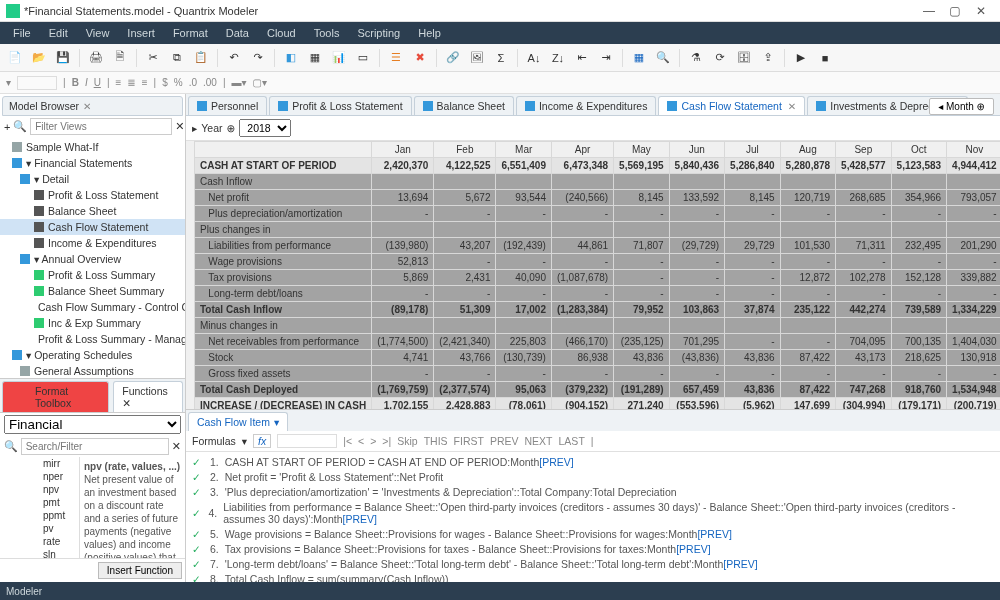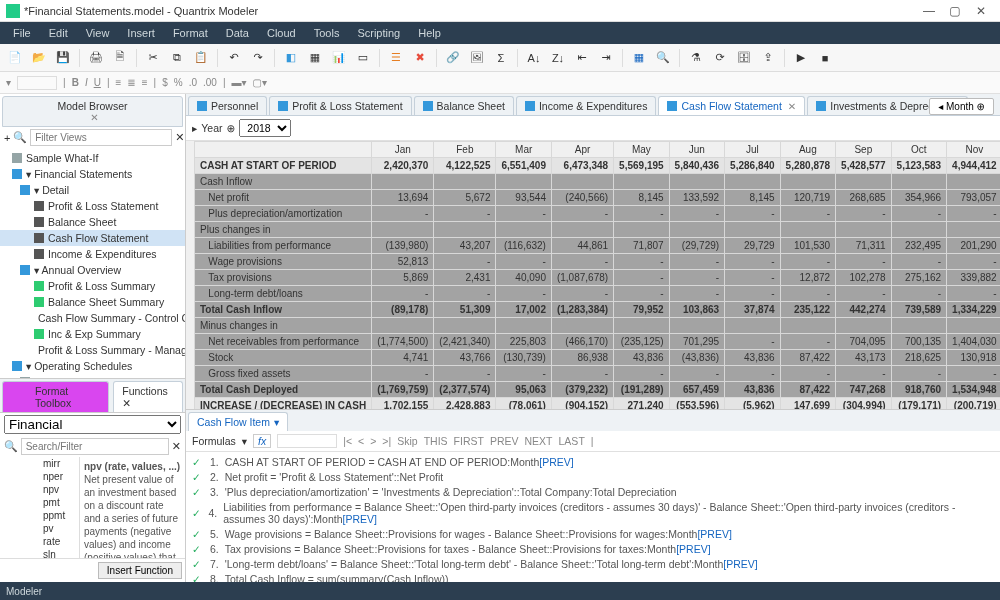--- a/index.html
+++ b/index.html
@@ -9,36 +9,36 @@
 .titlebar .spacer { flex: 1; }
 .winbtn { width: 26px; text-align: center; font-size: 12px; color: #555; cursor: pointer; }
 .menubar { background: #2c3e50; height: 22px; display: flex; align-items: center; padding: 0 4px; color: #cfd8dc; }
 .menubar .menu { padding: 0 9px; font-size: 11px; cursor: pointer; }
 .toolbar { background: #f7f7f7; height: 28px; display: flex; align-items: center; padding: 0 4px; border-bottom: 1px solid #ddd; gap: 2px; }
 .toolbar .tbtn { width: 22px; height: 22px; display: flex; align-items: center; justify-content: center; border-radius: 2px; cursor: pointer; }
 .toolbar .sep { width: 1px; height: 18px; background: #ddd; margin: 0 3px; }
 .fmtbar { background: #fafafa; height: 22px; border-bottom: 1px solid #e0e0e0; display: flex; align-items: center; padding: 0 6px; gap: 6px; color: #888; font-size: 10px; }
 .main { display: flex; height: calc(600px - 22px - 22px - 28px - 22px - 18px); }
 .leftpanel { width: 186px; background: #fff; border-right: 1px solid #ccc; display: flex; flex-direction: column; }
-.panelhdr { background: #eef2f5; border: 1px solid #c5d0da; border-radius: 3px 3px 0 0; padding: 3px 6px; font-size: 10.5px; display: flex; align-items: center; margin: 2px 2px 0 2px; flex-direction: column; }
+.panelhdr { background: #eef2f5; border: 1px solid #c5d0da; border-radius: 3px 3px 0 0; padding: 3px 6px; font-size: 10.5px; display: flex; align-items: center; margin: 2px 2px 0 2px; }
 .panelhdr .x { margin-left: 4px; cursor: pointer; color: #888; font-size: 10px; }
 .filterrow { display: flex; align-items: center; padding: 2px 4px; gap: 3px; }
 .filterrow input { flex: 1; font-size: 10px; padding: 2px 4px; border: 1px solid #ccc; }
 .tree { flex: 1; overflow: auto; font-size: 10.5px; padding: 2px 0; }
 .treeitem { padding: 2px 4px 2px 12px; display: flex; align-items: center; gap: 4px; cursor: pointer; white-space: nowrap; }
 .treeitem.lvl1 { padding-left: 20px; }
 .treeitem.lvl2 { padding-left: 34px; }
 .treeitem.sel { background: #d0e3f5; }
 .cubeicon { width: 10px; height: 10px; background: #3498db; }
 .docicon  { width: 10px; height: 10px; background: #2ecc71; }
 .gridicon { width: 10px; height: 10px; background: #555; }
 .asicon   { width: 10px; height: 10px; background: #95a5a6; }
 .lefttabs { display: flex; background: #eef2f5; border-top: 1px solid #ccc; }
 .lefttab { padding: 3px 8px; font-size: 10.5px; border: 1px solid #c5d0da; border-bottom: none; background: #fff; margin: 2px 2px 0 2px; border-radius: 3px 3px 0 0; cursor: pointer; }
-.lefttab.inactive { background: #d946ef; padding-left: 32px; }
+.lefttab.inactive { background: #ef4444; padding-left: 32px; }
 .fnpanel { height: 170px; border-top: 1px solid #ccc; display: flex; flex-direction: column; }
 .fnbody { flex: 1; display: flex; overflow: hidden; font-size: 10px; }
 .fnlist { width: 40px; border-right: 1px solid #ddd; overflow: auto; margin-left: 40px; }
 .fnlist div { padding: 1px 3px; cursor: pointer; }
 .fnhelp { flex: 1; padding: 3px 4px; overflow: auto; color: #555; line-height: 1.3; }
 .fnftr { border-top: 1px solid #ddd; padding: 3px; text-align: right; }
 .fnbtn { font-size: 10px; padding: 2px 8px; border: 1px solid #bbb; background: #eee; cursor: pointer; }
 .rightarea { flex: 1; display: flex; flex-direction: column; overflow: hidden; }
 .doctabs { display: flex; background: #eef2f5; border-bottom: 1px solid #c5d0da; padding: 2px 2px 0 2px; gap: 2px; }
 .doctab { padding: 3px 8px; font-size: 10.5px; border: 1px solid #c5d0da; border-bottom: none; border-radius: 3px 3px 0 0; background: #eef2f5; display: flex; align-items: center; gap: 4px; cursor: pointer; white-space: nowrap; }
@@ -391,21 +391,21 @@
               <td class="num"></td>
               <td class="num"></td>
               <td class="num"></td>
               <td class="num"></td>
               <td class="num"></td>
             </tr>
             <tr class="">
               <td class="lbl rowhdr">&nbsp;&nbsp;&nbsp;Liabilities from performance</td>
               <td class="num">(139,980)</td>
               <td class="num">43,207</td>
-              <td class="num">(116,632)</td>
+              <td class="num">(192,439)</td>
               <td class="num">44,861</td>
               <td class="num">71,807</td>
               <td class="num">(29,729)</td>
               <td class="num">29,729</td>
               <td class="num">101,530</td>
               <td class="num">71,311</td>
               <td class="num">232,495</td>
               <td class="num">201,290</td>
               <td class="num">(459,837)</td>
             </tr>
@@ -428,21 +428,21 @@
               <td class="lbl rowhdr">&nbsp;&nbsp;&nbsp;Tax provisions</td>
               <td class="num">5,869</td>
               <td class="num">2,431</td>
               <td class="num">40,090</td>
               <td class="num">(1,087,678)</td>
               <td class="num">-</td>
               <td class="num">-</td>
               <td class="num">-</td>
               <td class="num">12,872</td>
               <td class="num">102,278</td>
-              <td class="num">275,162</td>
+              <td class="num">152,128</td>
               <td class="num">339,882</td>
               <td class="num">452,214</td>
             </tr>
             <tr class="">
               <td class="lbl rowhdr">&nbsp;&nbsp;&nbsp;Long-term debt/loans</td>
               <td class="num">-</td>
               <td class="num">-</td>
               <td class="num">-</td>
               <td class="num">-</td>
               <td class="num">-</td>

